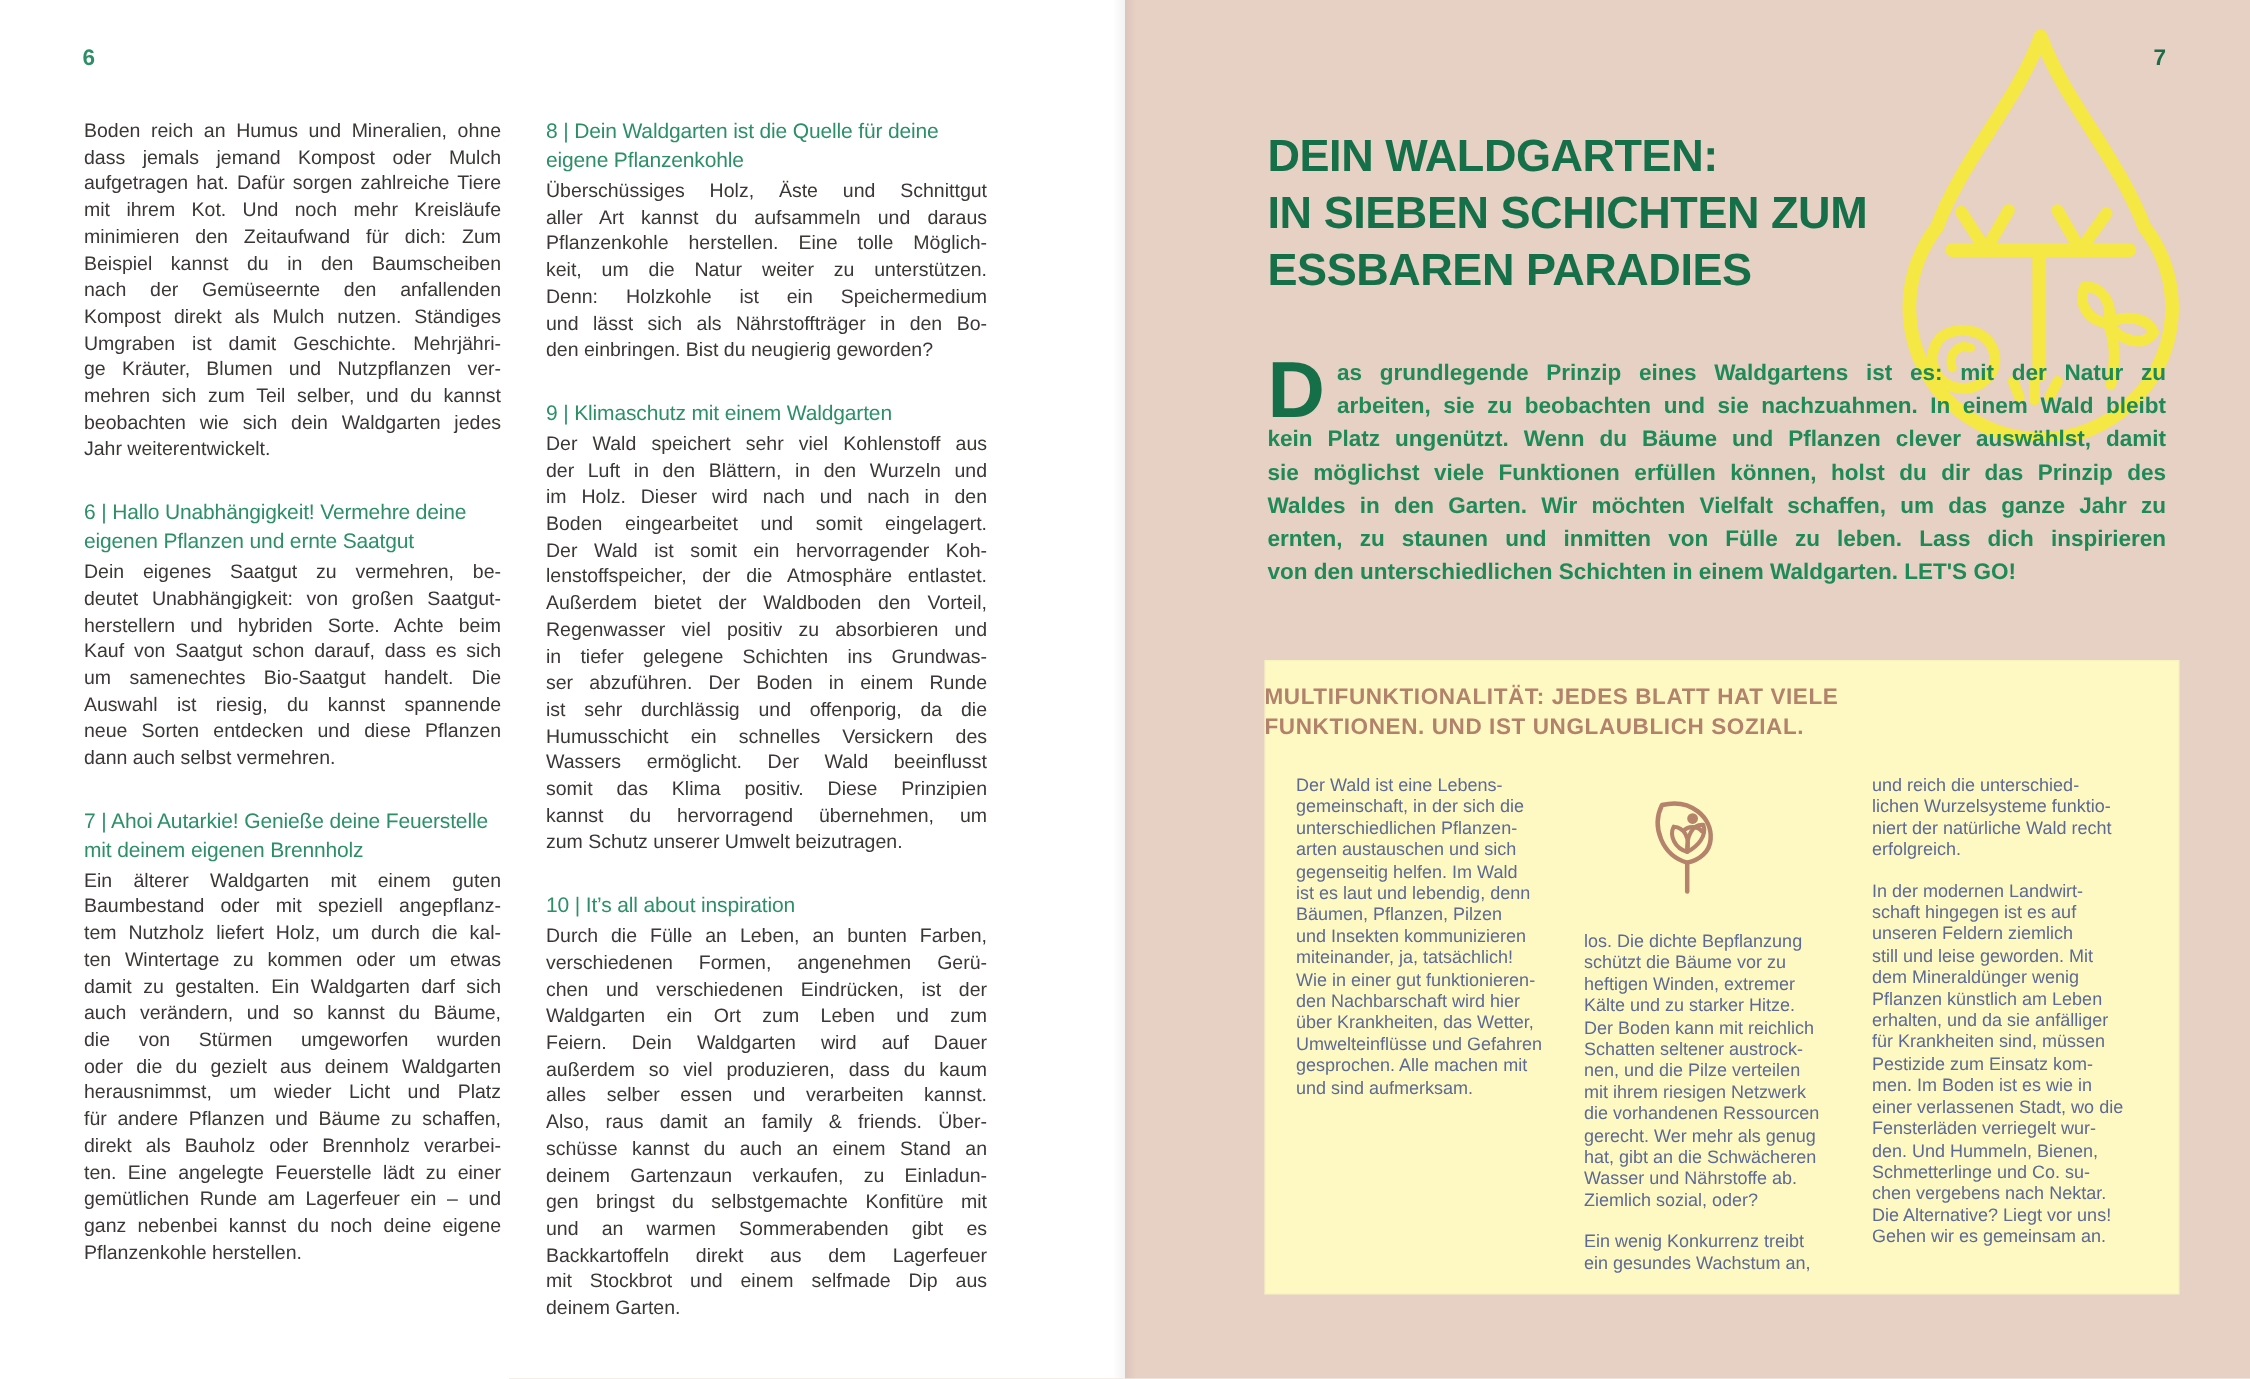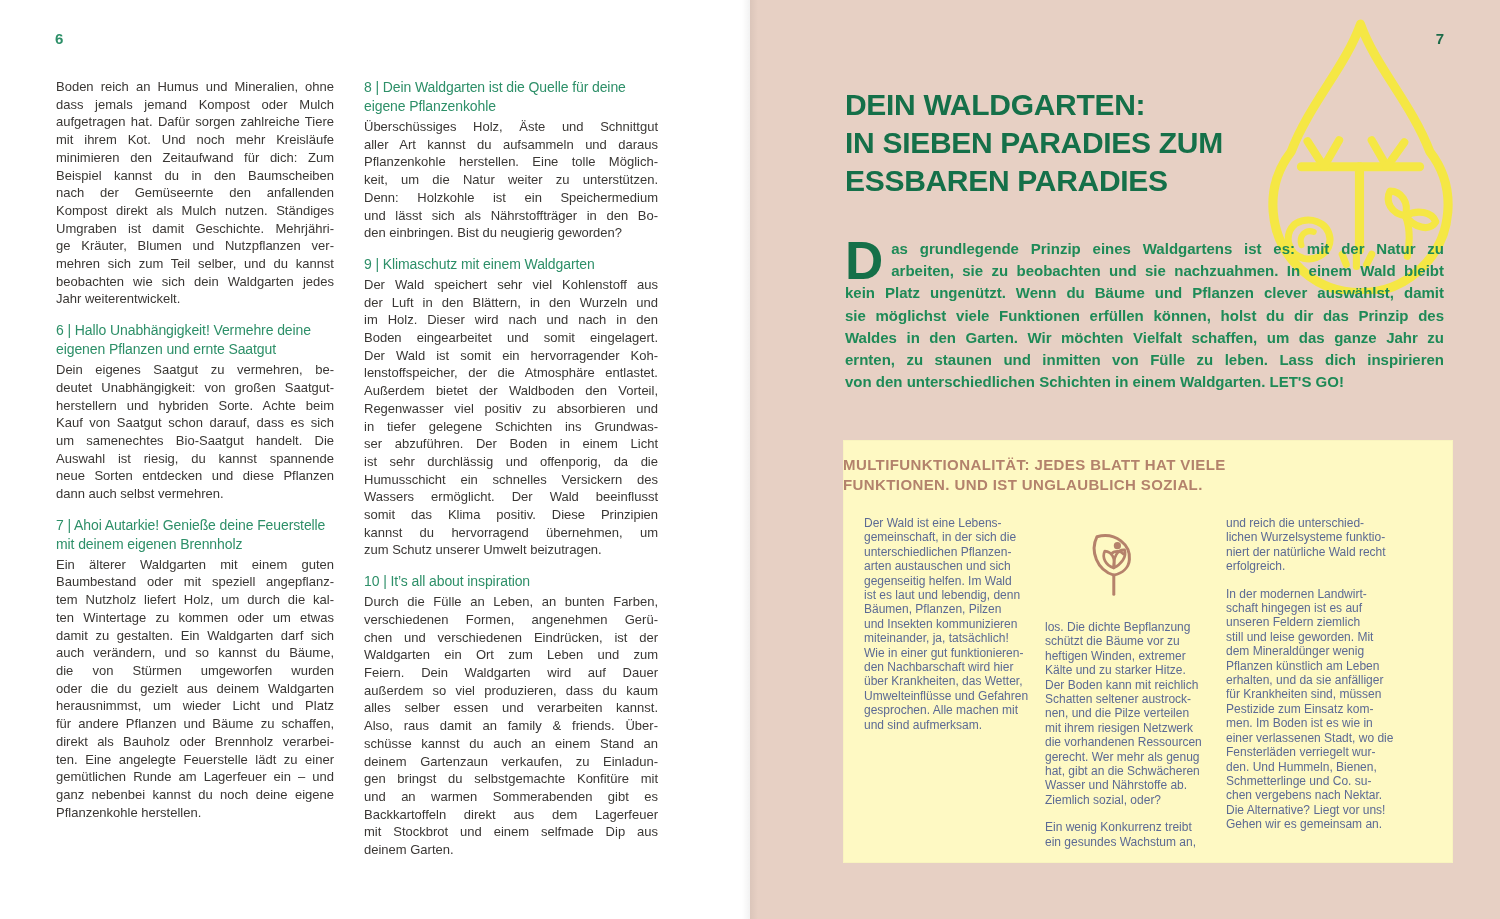--- a/index.html
+++ b/index.html
@@ -15,40 +15,40 @@
   .pn { font-size:15px; font-weight:bold; }
   .pn-left  { position:absolute; left:55px; top:30px; color:#2d8f68; }
   .pn-right { position:absolute; right:56px; top:30px; color:#1d6b49; }
 
   
   .columns { position:absolute; left:56px; top:78px; display:flex; gap:30px; }
   .lcol1 { width:278px; }
   .lcol2 { width:294px; }
   .para { font-family:Liberation Sans, sans-serif; font-size:13px; line-height:17.7px; color:#3a3734; }
   .h { font-family:"Liberation Sans", sans-serif; font-size:14px; line-height:19px; color:#2d8f68;
-       margin-top:13px; margin-bottom:2px; letter-spacing:-0.1px; }
+       margin-top:24px; margin-bottom:2px; letter-spacing:-0.1px; }
   .tl { white-space:normal; }
   .jus .tl { text-align:justify; text-align-last:justify; }
   .jus .tl:last-child { text-align:center; text-align-last:left; }
   .ctr .tl { text-align:left; }
 
   
   .title { position:absolute; left:95px; top:86px; width:505px; z-index:2;
     font-size:30px; line-height:38px; font-weight:bold; color:#157049; letter-spacing:-0.3px; }
   .intro { position:absolute; left:95px; top:238px; width:599px; z-index:2;
     font-size:15px; line-height:22.2px; font-weight:bold; color:#1e8a57; }
   .dropcap { float:left; font-size:53px; line-height:40px; padding:3px 8px 0 0; color:#157049; font-weight:bold; }
 
   .drop-art { position:absolute; left:505px; top:14px; width:212px; height:280px; z-index:1; }
 
   .infobox { position:absolute; left:93px; top:440px; width:610px; height:423px; background:#fef9c3;
     box-shadow:0 0 0 1px rgba(0,0,0,0.02) inset; }
   .box-heading { position:absolute; left:0; right:0; top:15px;
     font-size:15px; line-height:19.5px; font-weight:bold; color:#b3826c; letter-spacing:0.4px; }
-  .box-cols { position:absolute; left:21px; top:76px; display:flex; }
+  .box-cols { position:absolute; left:21px; top:76px; display:flex; gap:11px; }
   .bcol { width:181px; font-size:12px; line-height:14.4px; color:#5c6a94; }
   .bpara + .bpara { margin-top:13px; }
   .leaf-wrap { height:104px; }
   .leaf-wrap svg { display:block; margin:0 0 0 40px; }
 </style>
 </head>
 <body>
 
 <div class="page-left">
   <div class="pn pn-left">6</div>
@@ -126,21 +126,21 @@
       <div class="para jus">
           <div class="tl">Der Wald speichert sehr viel Kohlenstoff aus</div>
           <div class="tl">der Luft in den Blättern, in den Wurzeln und</div>
           <div class="tl">im Holz. Dieser wird nach und nach in den</div>
           <div class="tl">Boden eingearbeitet und somit eingelagert.</div>
           <div class="tl">Der Wald ist somit ein hervorragender Koh-</div>
           <div class="tl">lenstoffspeicher, der die Atmosphäre entlastet.</div>
           <div class="tl">Außerdem bietet der Waldboden den Vorteil,</div>
           <div class="tl">Regenwasser viel positiv zu absorbieren und</div>
           <div class="tl">in tiefer gelegene Schichten ins Grundwas-</div>
-          <div class="tl">ser abzuführen. Der Boden in einem Licht</div>
+          <div class="tl">ser abzuführen. Der Boden in einem Runde</div>
           <div class="tl">ist sehr durchlässig und offenporig, da die</div>
           <div class="tl">Humusschicht ein schnelles Versickern des</div>
           <div class="tl">Wassers ermöglicht. Der Wald beeinflusst</div>
           <div class="tl">somit das Klima positiv.  Diese Prinzipien</div>
           <div class="tl">kannst du hervorragend übernehmen, um</div>
           <div class="tl">zum Schutz unserer Umwelt beizutragen.</div>
         </div>
       <div class="h">
           <div class="tl">10 | It’s all about inspiration</div>
         </div>
@@ -181,21 +181,21 @@
     <path d="M148,238 C151,222 151,210 146,198" stroke-width="7"></path>
     <path d="M146,198 C132,196 126,184 131,174 C142,174 150,185 146,198 Z" stroke-width="7"></path>
     <path d="M146,198 C158,192 172,194 176,204 C170,214 154,210 146,198 Z" stroke-width="7"></path>
     <path d="M88,246 L84,236" stroke-width="7"></path>
     <path d="M98,248 L98,236" stroke-width="7"></path>
     <path d="M108,246 L113,236" stroke-width="7"></path>
   </svg>
 
   <div class="title ctr">
       <div class="tl">DEIN WALDGARTEN:</div>
-      <div class="tl">IN SIEBEN PARADIES ZUM</div>
+      <div class="tl">IN SIEBEN SCHICHTEN ZUM</div>
       <div class="tl">ESSBAREN PARADIES</div>
     </div>
 
   <div class="intro jus">
     <span class="dropcap">D</span>
     <span><div class="tl">as grundlegende Prinzip eines Waldgartens ist es: mit der Natur zu</div><div class="tl">arbeiten, sie zu beobachten und sie nachzuahmen. In einem Wald bleibt</div><div class="tl">kein Platz ungenützt. Wenn du Bäume und Pflanzen clever auswählst, damit</div><div class="tl">sie möglichst viele Funktionen erfüllen können, holst du dir das Prinzip des</div><div class="tl">Waldes in den Garten. Wir möchten Vielfalt schaffen, um das ganze Jahr zu</div><div class="tl">ernten, zu staunen und inmitten von Fülle zu leben. Lass dich inspirieren</div><div class="tl">von den unterschiedlichen Schichten in einem Waldgarten. LET'S GO!</div></span>
   </div>
 
   <div class="infobox">
     <div class="box-heading ctr">

